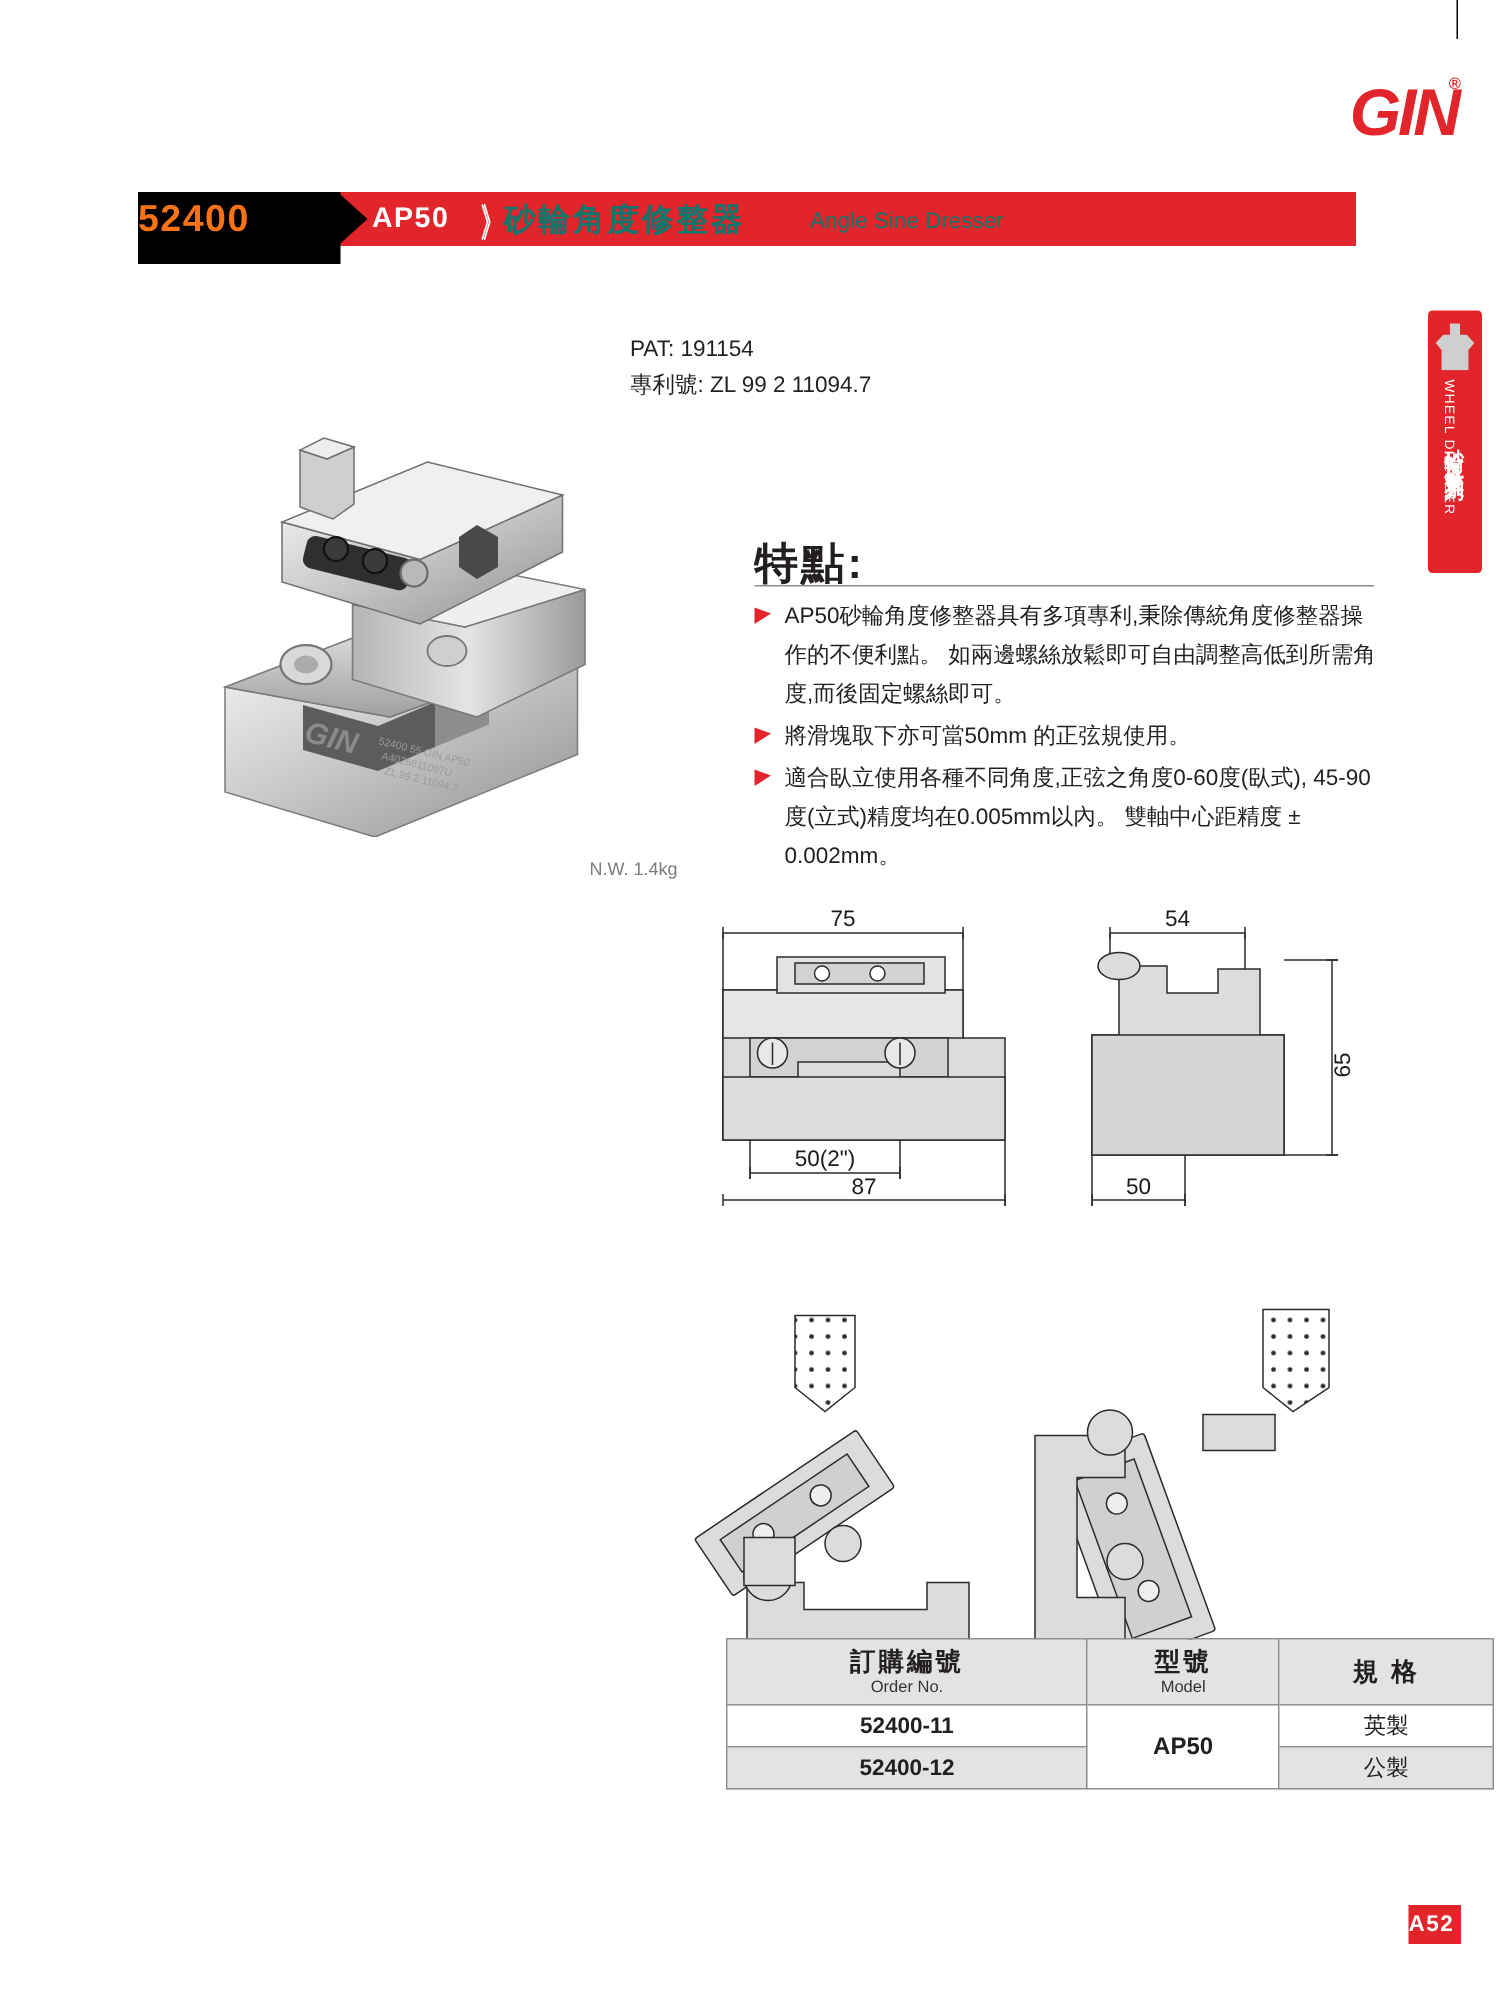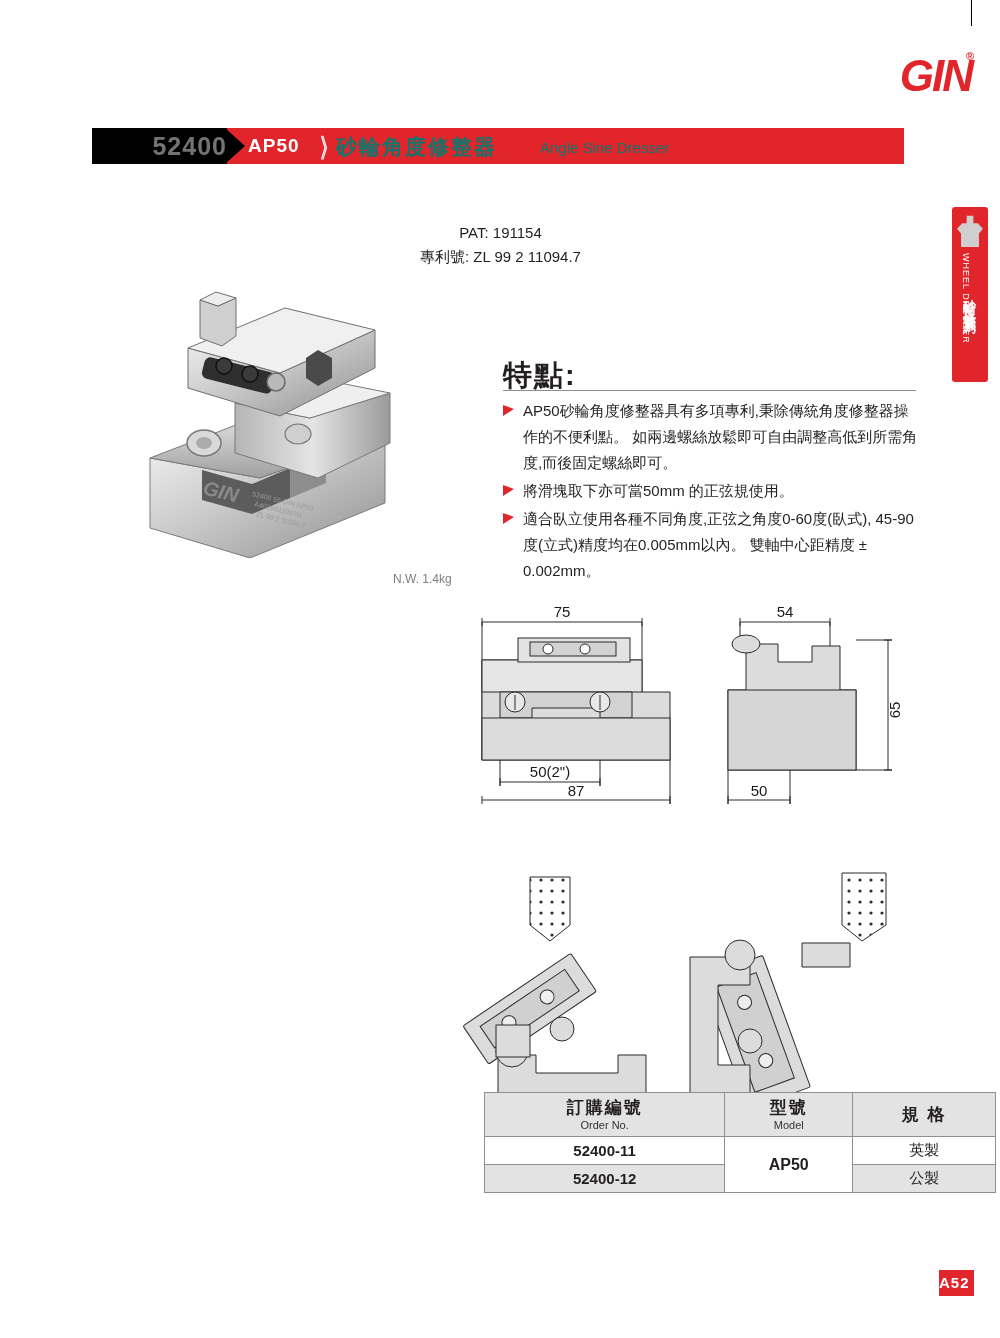--- a/index.html
+++ b/index.html
@@ -35,23 +35,23 @@
   }
 
   
   .header{
     position:absolute;left:92px;top:128px;
     width:812px;height:36px;
     background:#e1252b;
   }
   .header-code{
     position:absolute;left:92px;top:128px;
-    width:135px;height:36px;background:#000000;
-    color:#737373;font-size:25px;font-weight:bold;
-    line-height:36px;text-align:right;letter-spacing:1px;
+    width:135px;height:48px;background:#000000;
+    color:#f97316;font-size:25px;font-weight:bold;
+    line-height:36px;text-align:left;letter-spacing:1px;
   }
   .header-code-arrow{
     position:absolute;left:225px;top:128px;
     width:0;height:0;
     border-top:18px solid transparent;
     border-bottom:18px solid transparent;
     border-left:20px solid #000000;
   }
   .header-model{
     position:absolute;left:248px;top:128px;height:36px;
@@ -100,21 +100,21 @@
   .photo{position:absolute;left:140px;top:238px;width:270px;height:320px;}
   .photo svg{display:block;}
   .nw{
     position:absolute;left:393px;top:572px;
     font-size:12px;color:#7d7d7d;
   }
 
   
   .pat{
     position:absolute;left:420px;top:222px;
-    font-size:15px;line-height:22px;text-align:center;
+    font-size:15px;line-height:22px;
   }
   .pat .l2{margin-top:2px;}
 
   
   .feat-title{
     position:absolute;left:503px;top:356px;
     font-size:29px;font-weight:bold;letter-spacing:2px;
   }
   .feat-rule{
     position:absolute;left:503px;top:390px;width:413px;height:1px;background:#8d8d8d;

